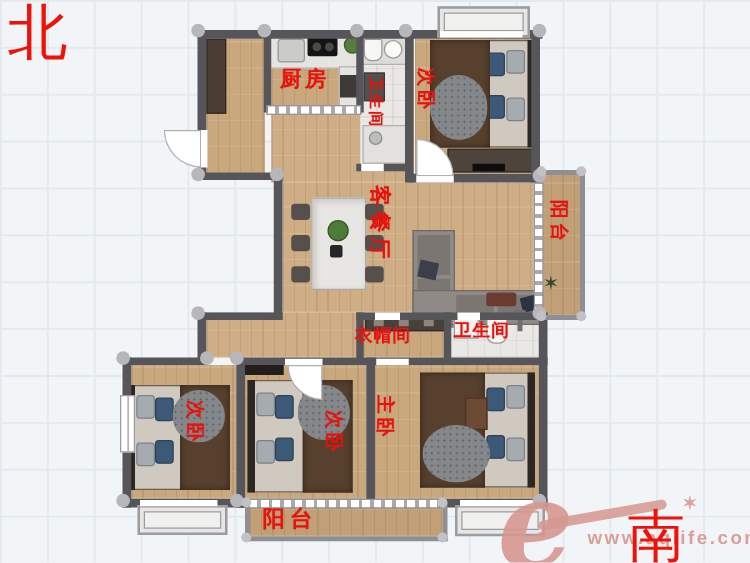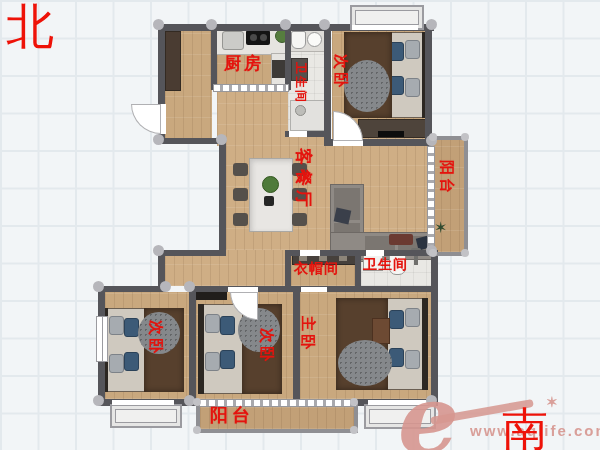--- a/index.html
+++ b/index.html
@@ -260,21 +260,21 @@
 
   <div class="lab" style="left:224px;top:52px;font-size:17px;letter-spacing:3px;">厨房</div>
   <div class="vl" style="left:309px;top:60px;">
     <span style="font-size:12px;letter-spacing:2px;">卫生间</span></div>
   <div class="vl" style="left:350px;top:54px;">
     <span style="font-size:15px;letter-spacing:3px;">次卧</span></div>
   <div class="vl" style="left:315px;top:148px;">
     <span style="font-size:17px;letter-spacing:4px;">客餐厅</span></div>
   <div class="vl" style="left:456px;top:160px;">
     <span style="font-size:15px;letter-spacing:3px;">阳台</span></div>
-  <div class="lab" style="left:294px;top:260px;font-size:14px;letter-spacing:1px;">衣帽间</div>
+  <div class="lab" style="left:284px;top:260px;font-size:14px;letter-spacing:1px;">衣帽间</div>
   <div class="lab" style="left:363px;top:256px;font-size:14px;letter-spacing:1px;">卫生间</div>
   <div class="vl" style="left:165px;top:320px;">
     <span style="font-size:15px;letter-spacing:3px;">次卧</span></div>
   <div class="vl" style="left:276px;top:328px;">
     <span style="font-size:15px;letter-spacing:3px;">次卧</span></div>
   <div class="vl" style="left:317px;top:316px;">
     <span style="font-size:15px;letter-spacing:3px;">主卧</span></div>
   <div class="lab" style="left:210px;top:403px;font-size:18px;letter-spacing:4px;">阳台</div>
 
   <div class="compass" style="left:6px;top:2px;font-size:48px;">北</div>

